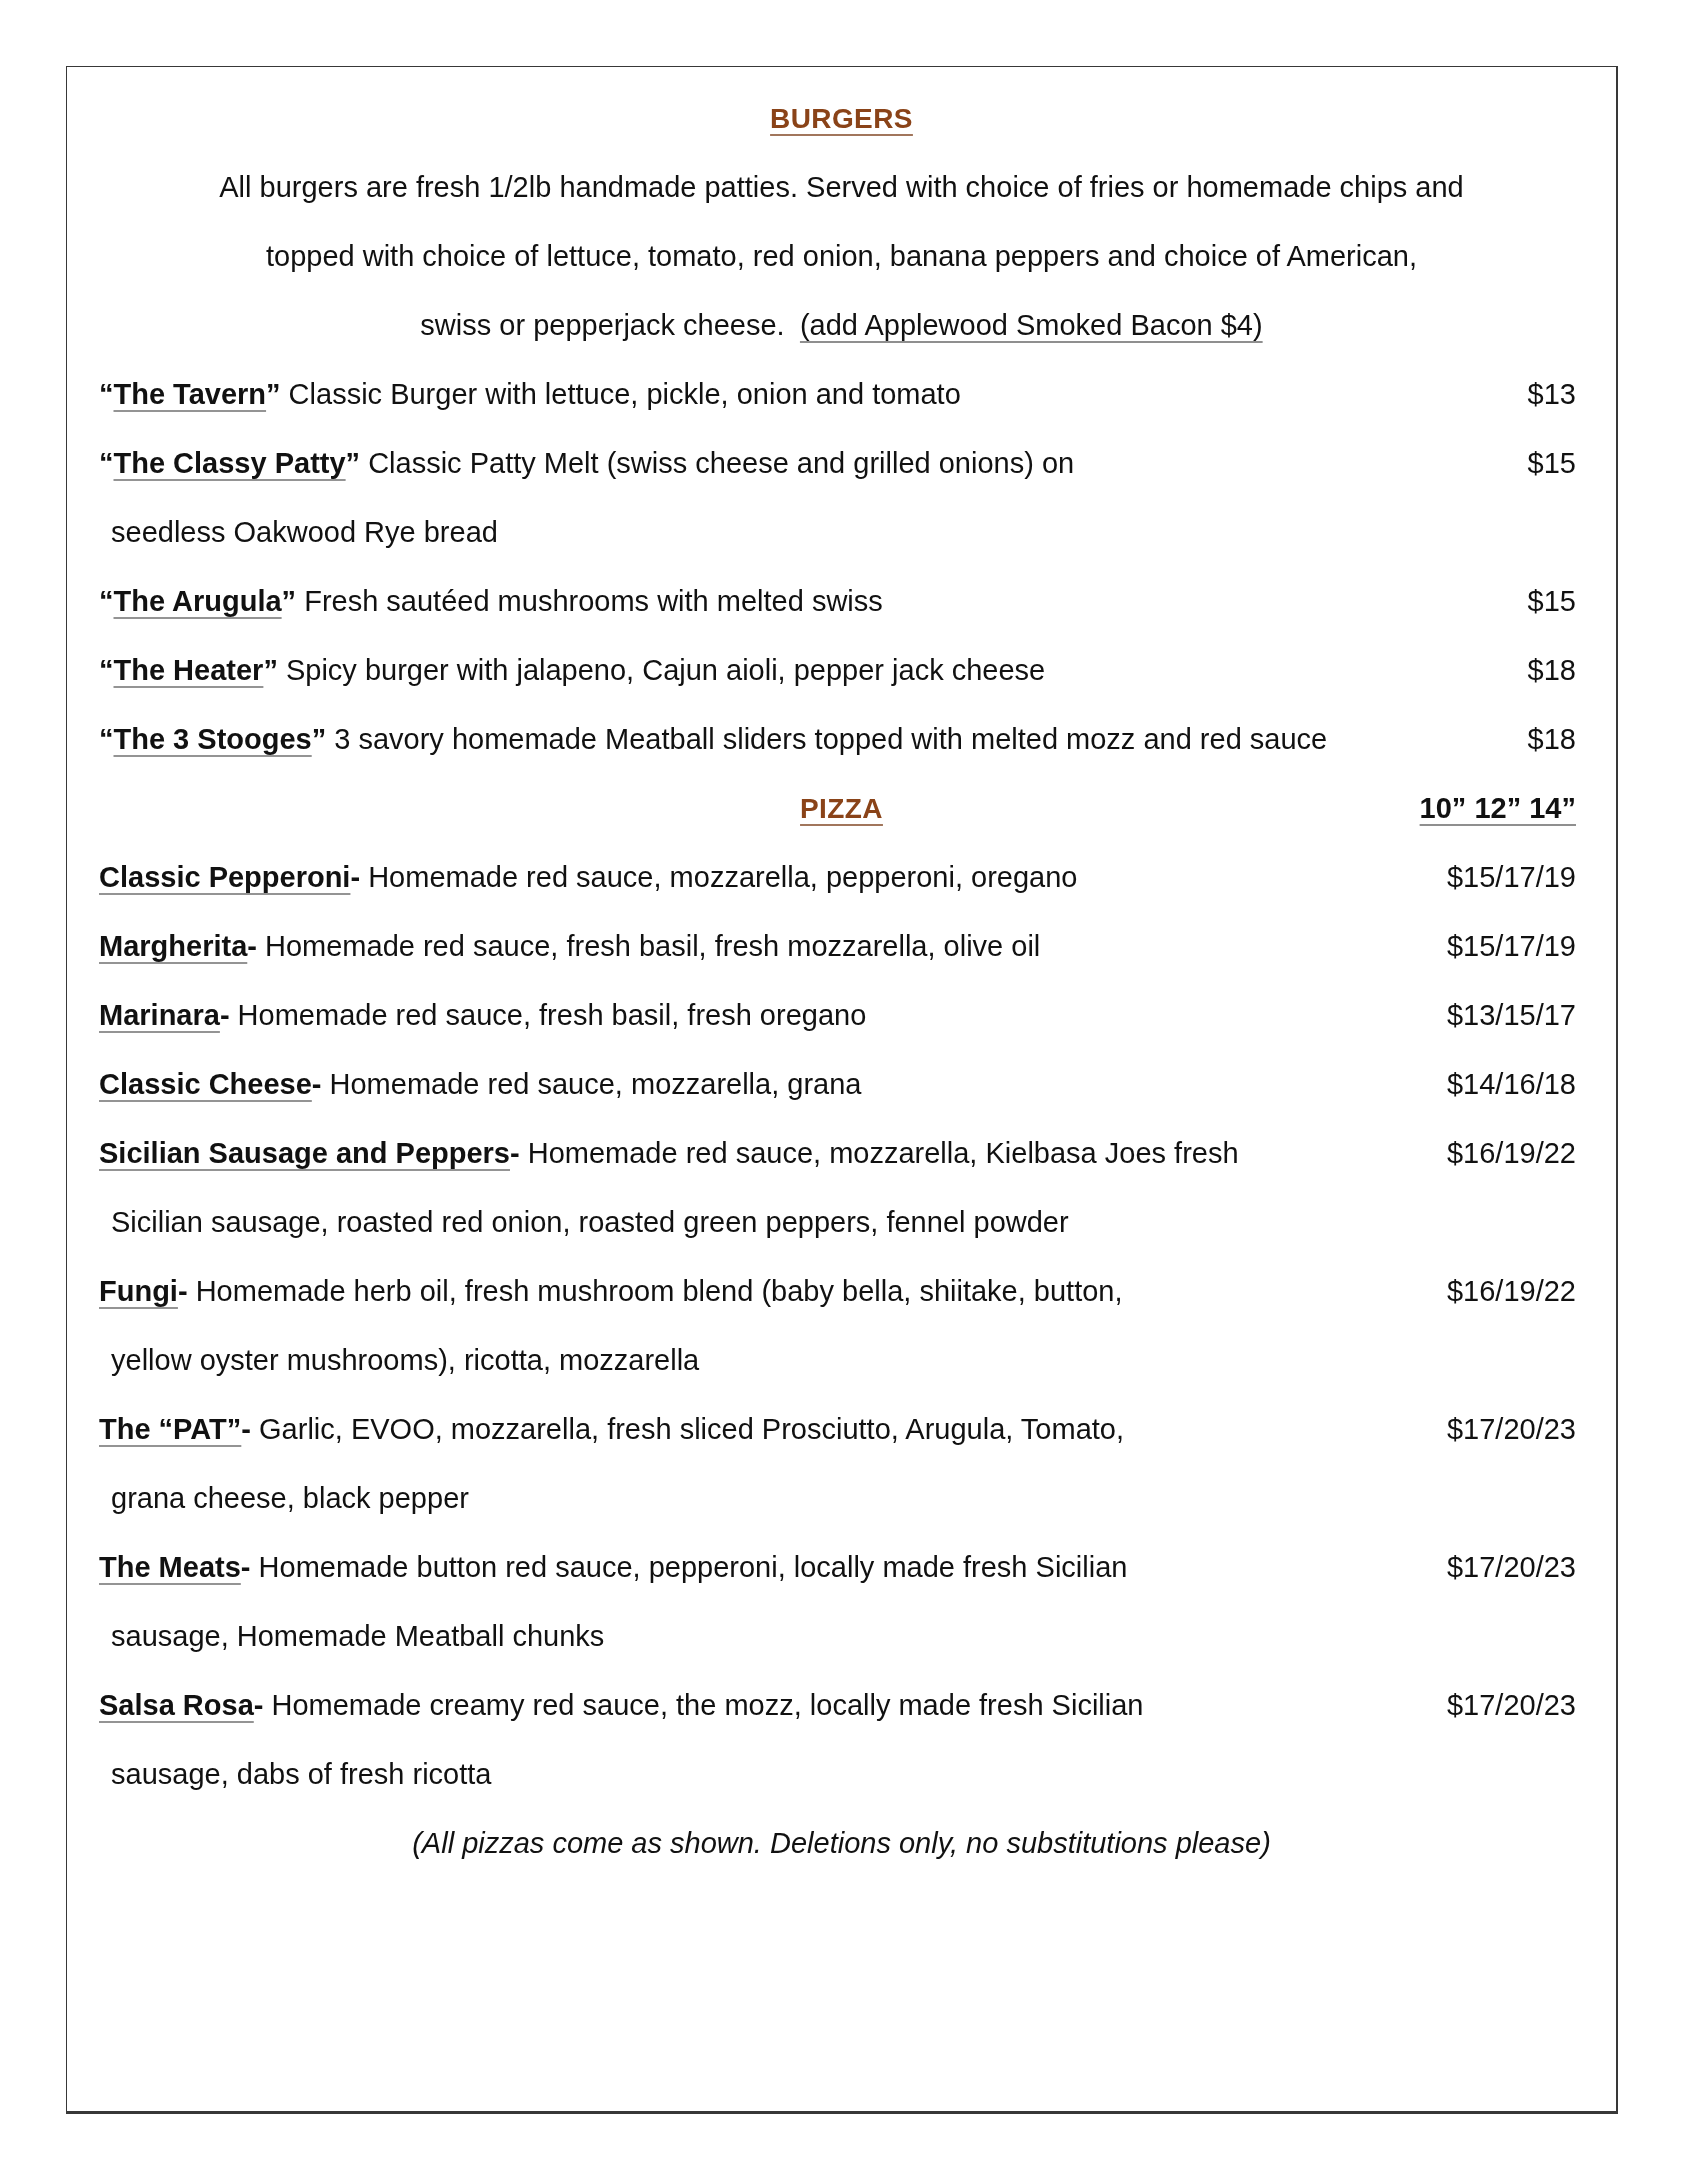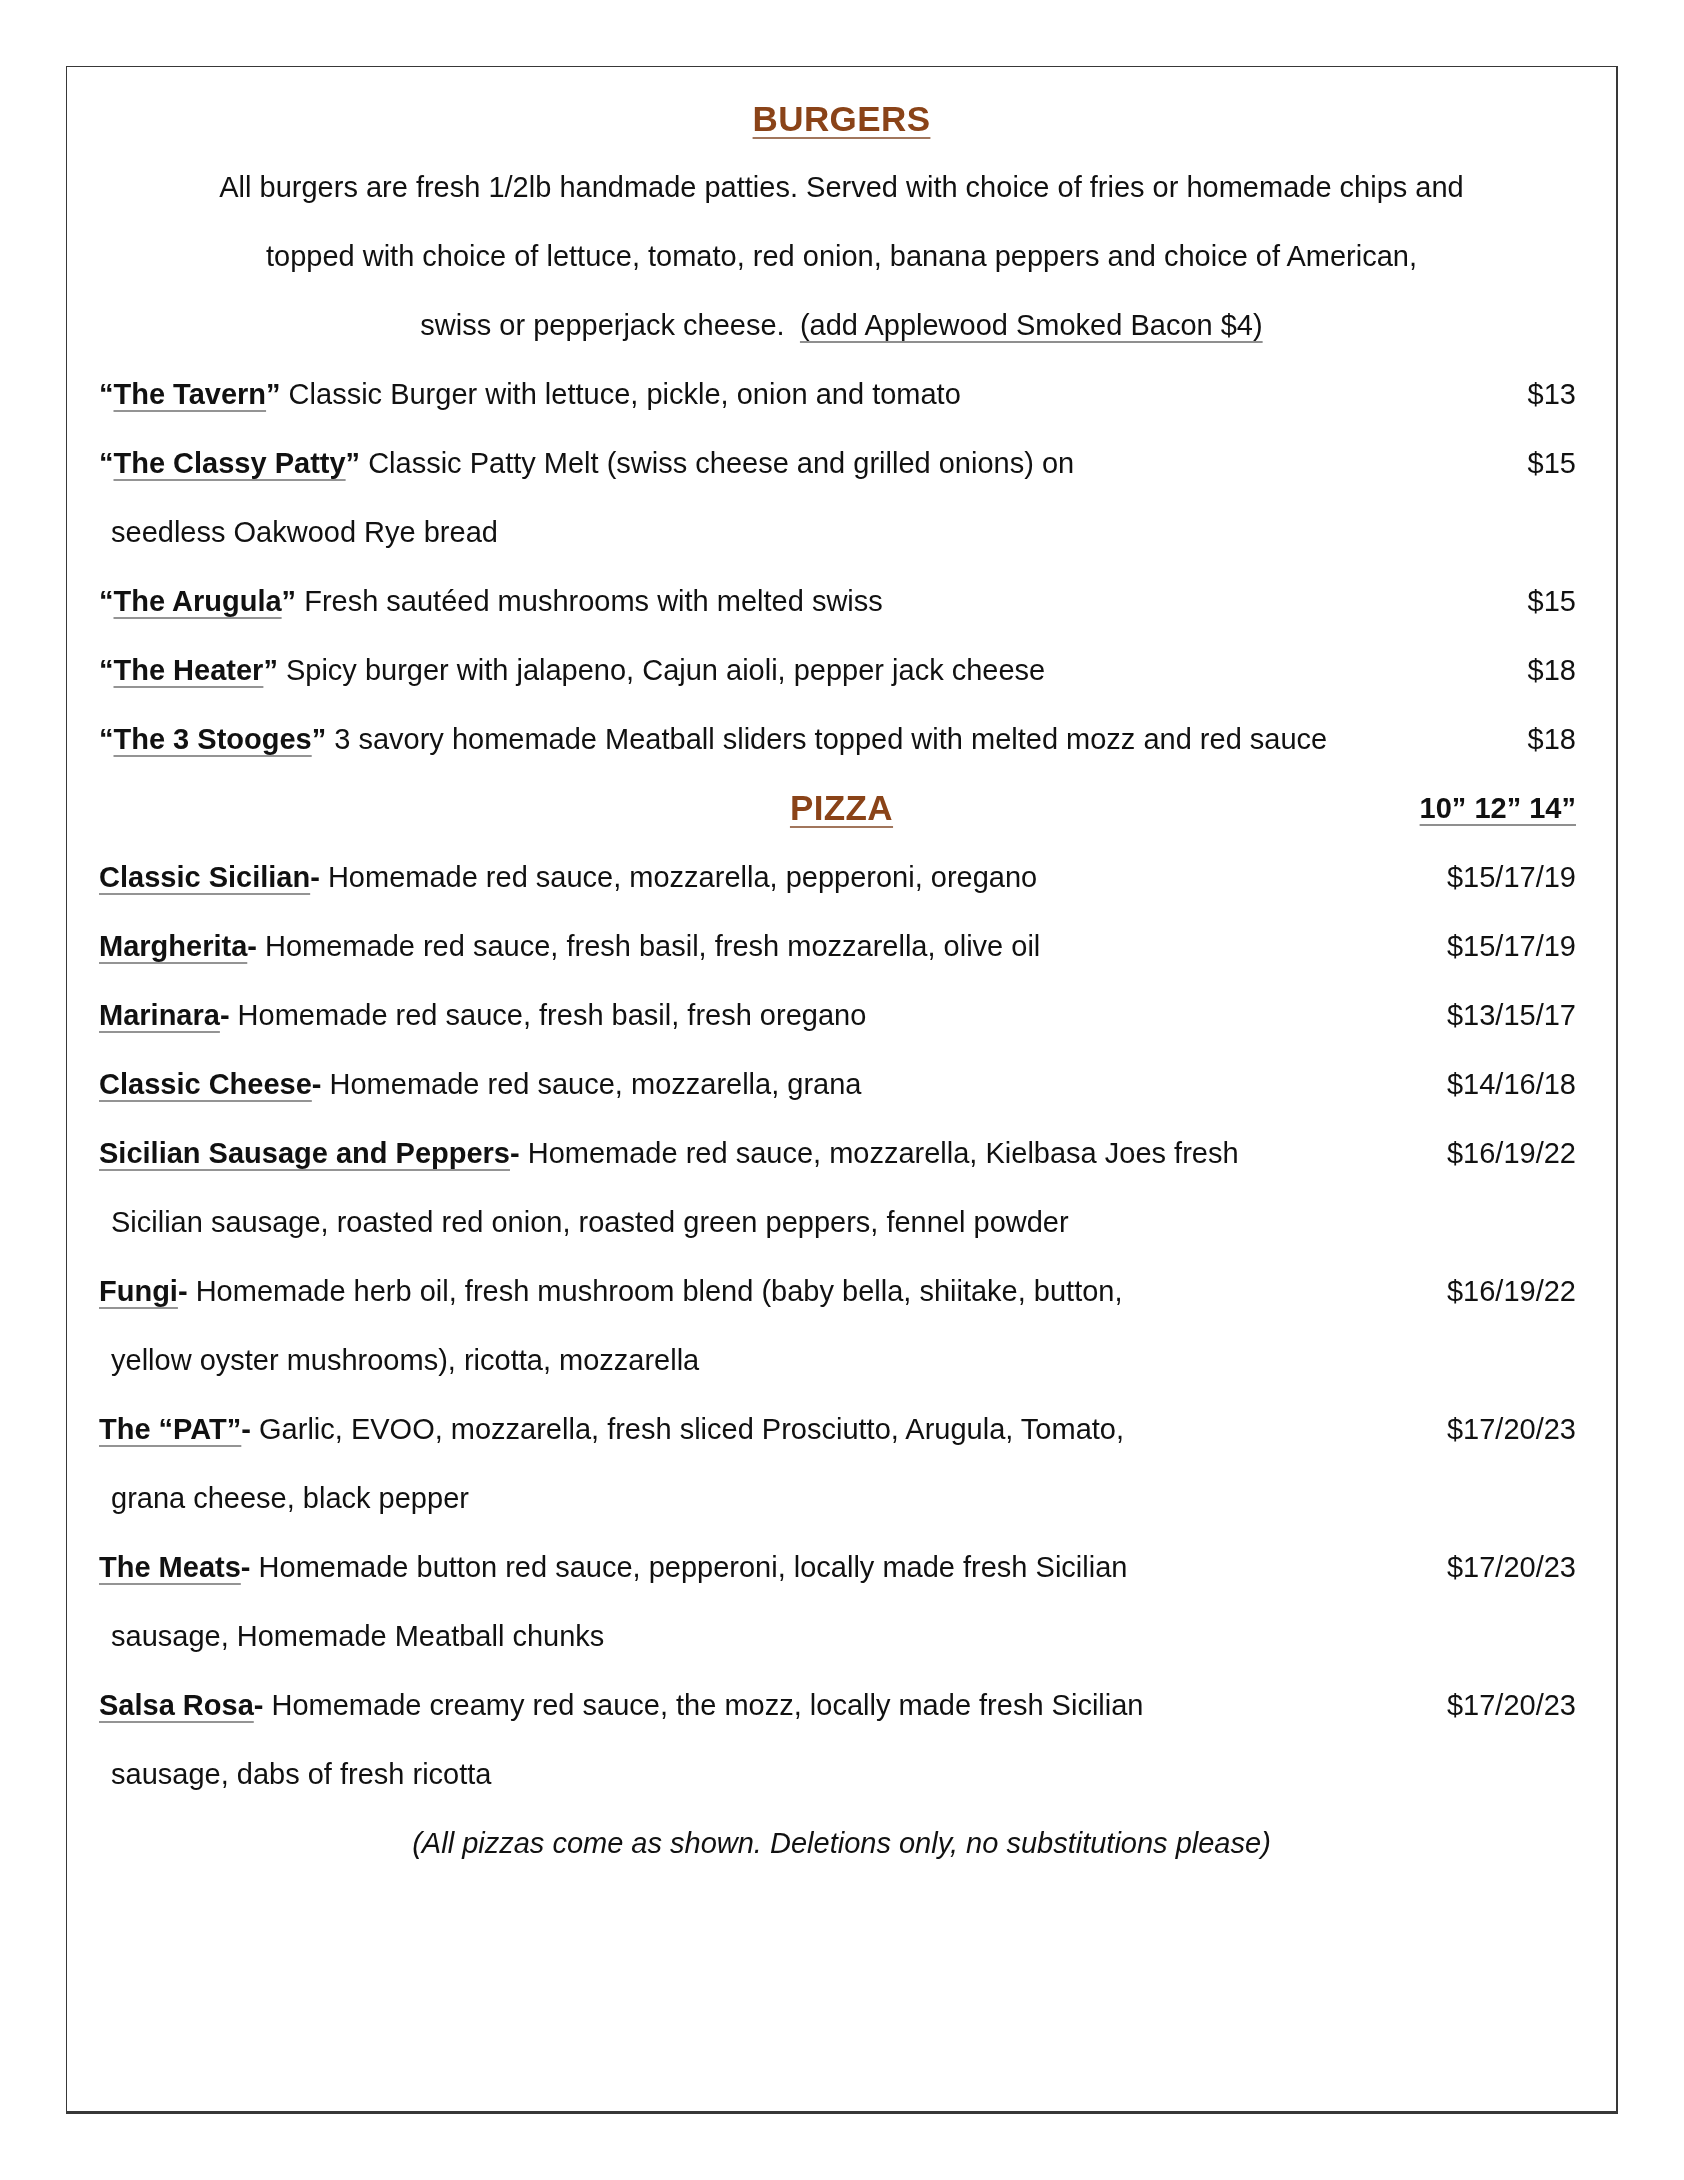--- a/index.html
+++ b/index.html
@@ -34,21 +34,21 @@
     line-height: 69px;
     white-space: nowrap;
   }
   .line.center {
     justify-content: center;
     padding: 0;
   }
   .section-title {
     color: #8a4318;
     font-weight: 700;
-    font-size: 35px;
+    font-size: 28px;
     letter-spacing: 0.4px;
     text-decoration: underline;
     text-decoration-color: #a1765c;
     text-decoration-thickness: 1.7px;
     text-underline-offset: 6px;
   }
   .item {
     justify-content: space-between;
   }
   .item-name {
@@ -142,21 +142,21 @@
 
   <div class="line pizza-head">
     <span class="pizza-title-wrap">
       <span class="section-title">PIZZA</span>
     </span>
     <span class="sizes-header">10” 12” 14”</span>
   </div>
 
   <div id="pizza-items">
   <div class="line item">
-    <span class="item-text"><span class="item-name"><span class="pre"></span><span class="u-name nm">Classic Sicilian</span><span class="post">-</span></span><span class="desc"> Homemade red sauce, mozzarella, pepperoni, oregano</span></span>
+    <span class="item-text"><span class="item-name"><span class="pre"></span><span class="u-name nm">Classic Pepperoni</span><span class="post">-</span></span><span class="desc"> Homemade red sauce, mozzarella, pepperoni, oregano</span></span>
     <span class="price">$15/17/19</span>
   </div>
 
   <div class="line item">
     <span class="item-text"><span class="item-name"><span class="pre"></span><span class="u-name nm">Margherita</span><span class="post">-</span></span><span class="desc"> Homemade red sauce, fresh basil, fresh mozzarella, olive oil</span></span>
     <span class="price">$15/17/19</span>
   </div>
 
   <div class="line item">
     <span class="item-text"><span class="item-name"><span class="pre"></span><span class="u-name nm">Marinara</span><span class="post">-</span></span><span class="desc"> Homemade red sauce, fresh basil, fresh oregano</span></span>

